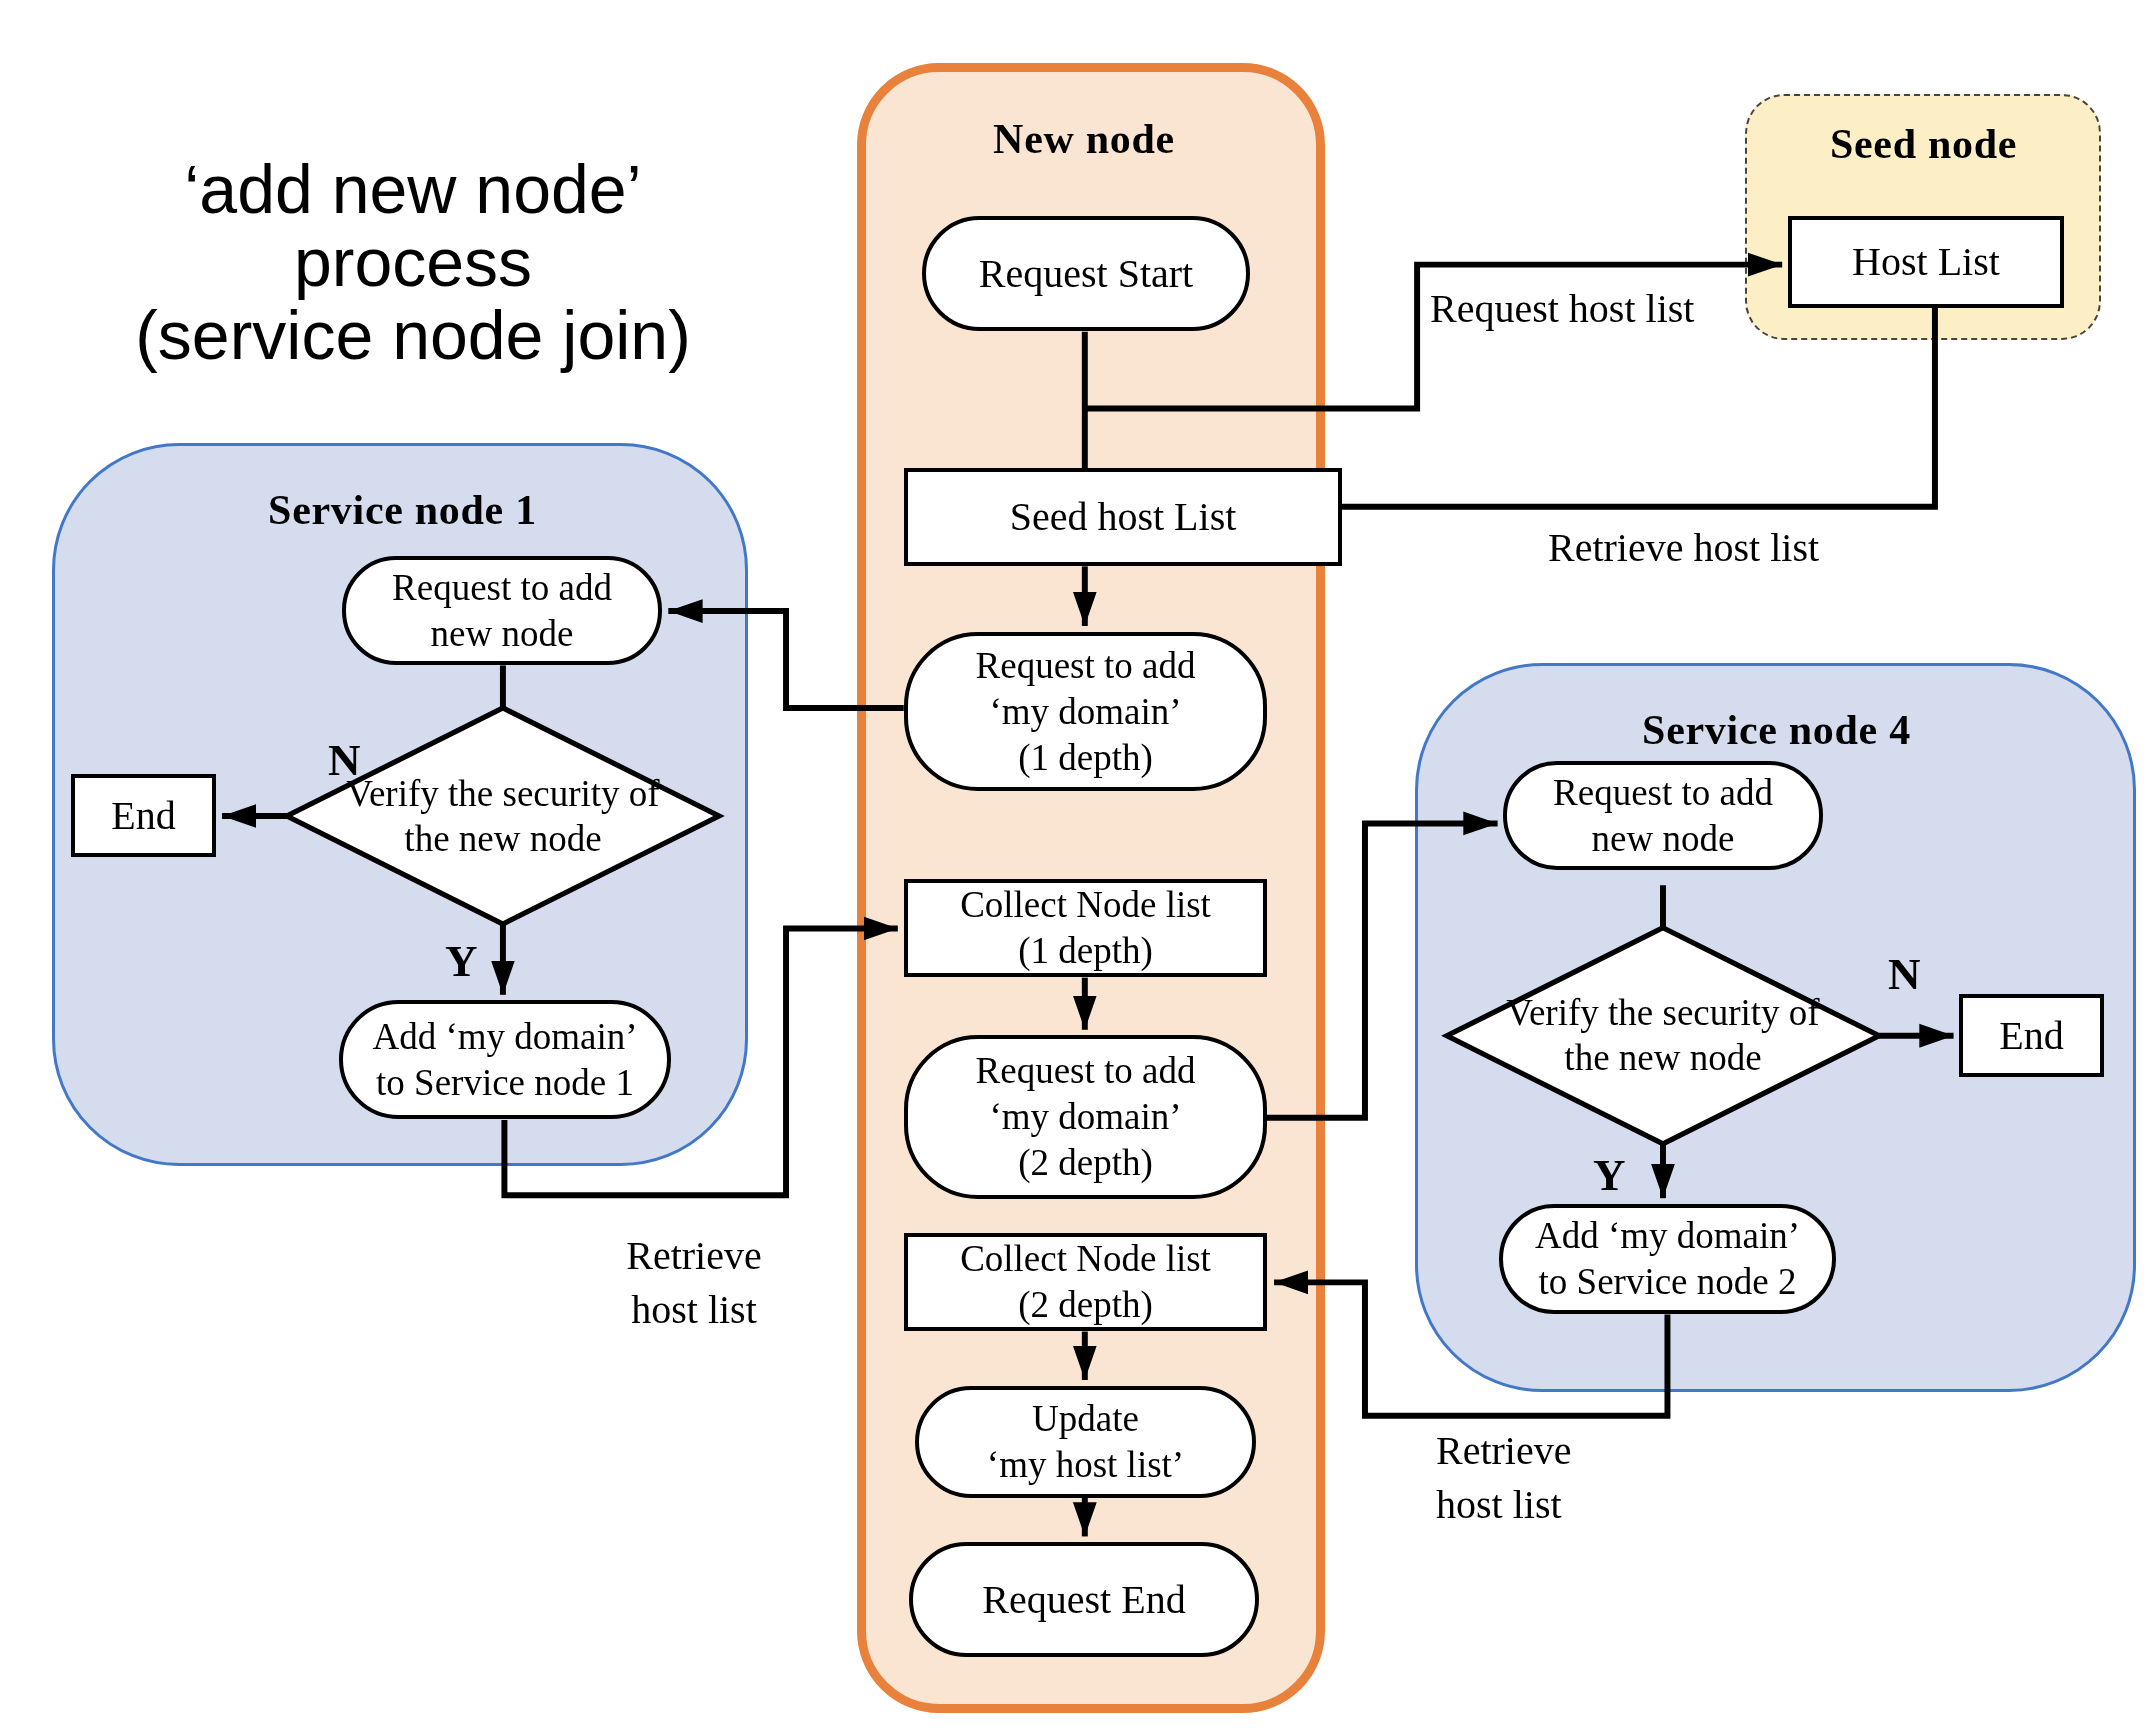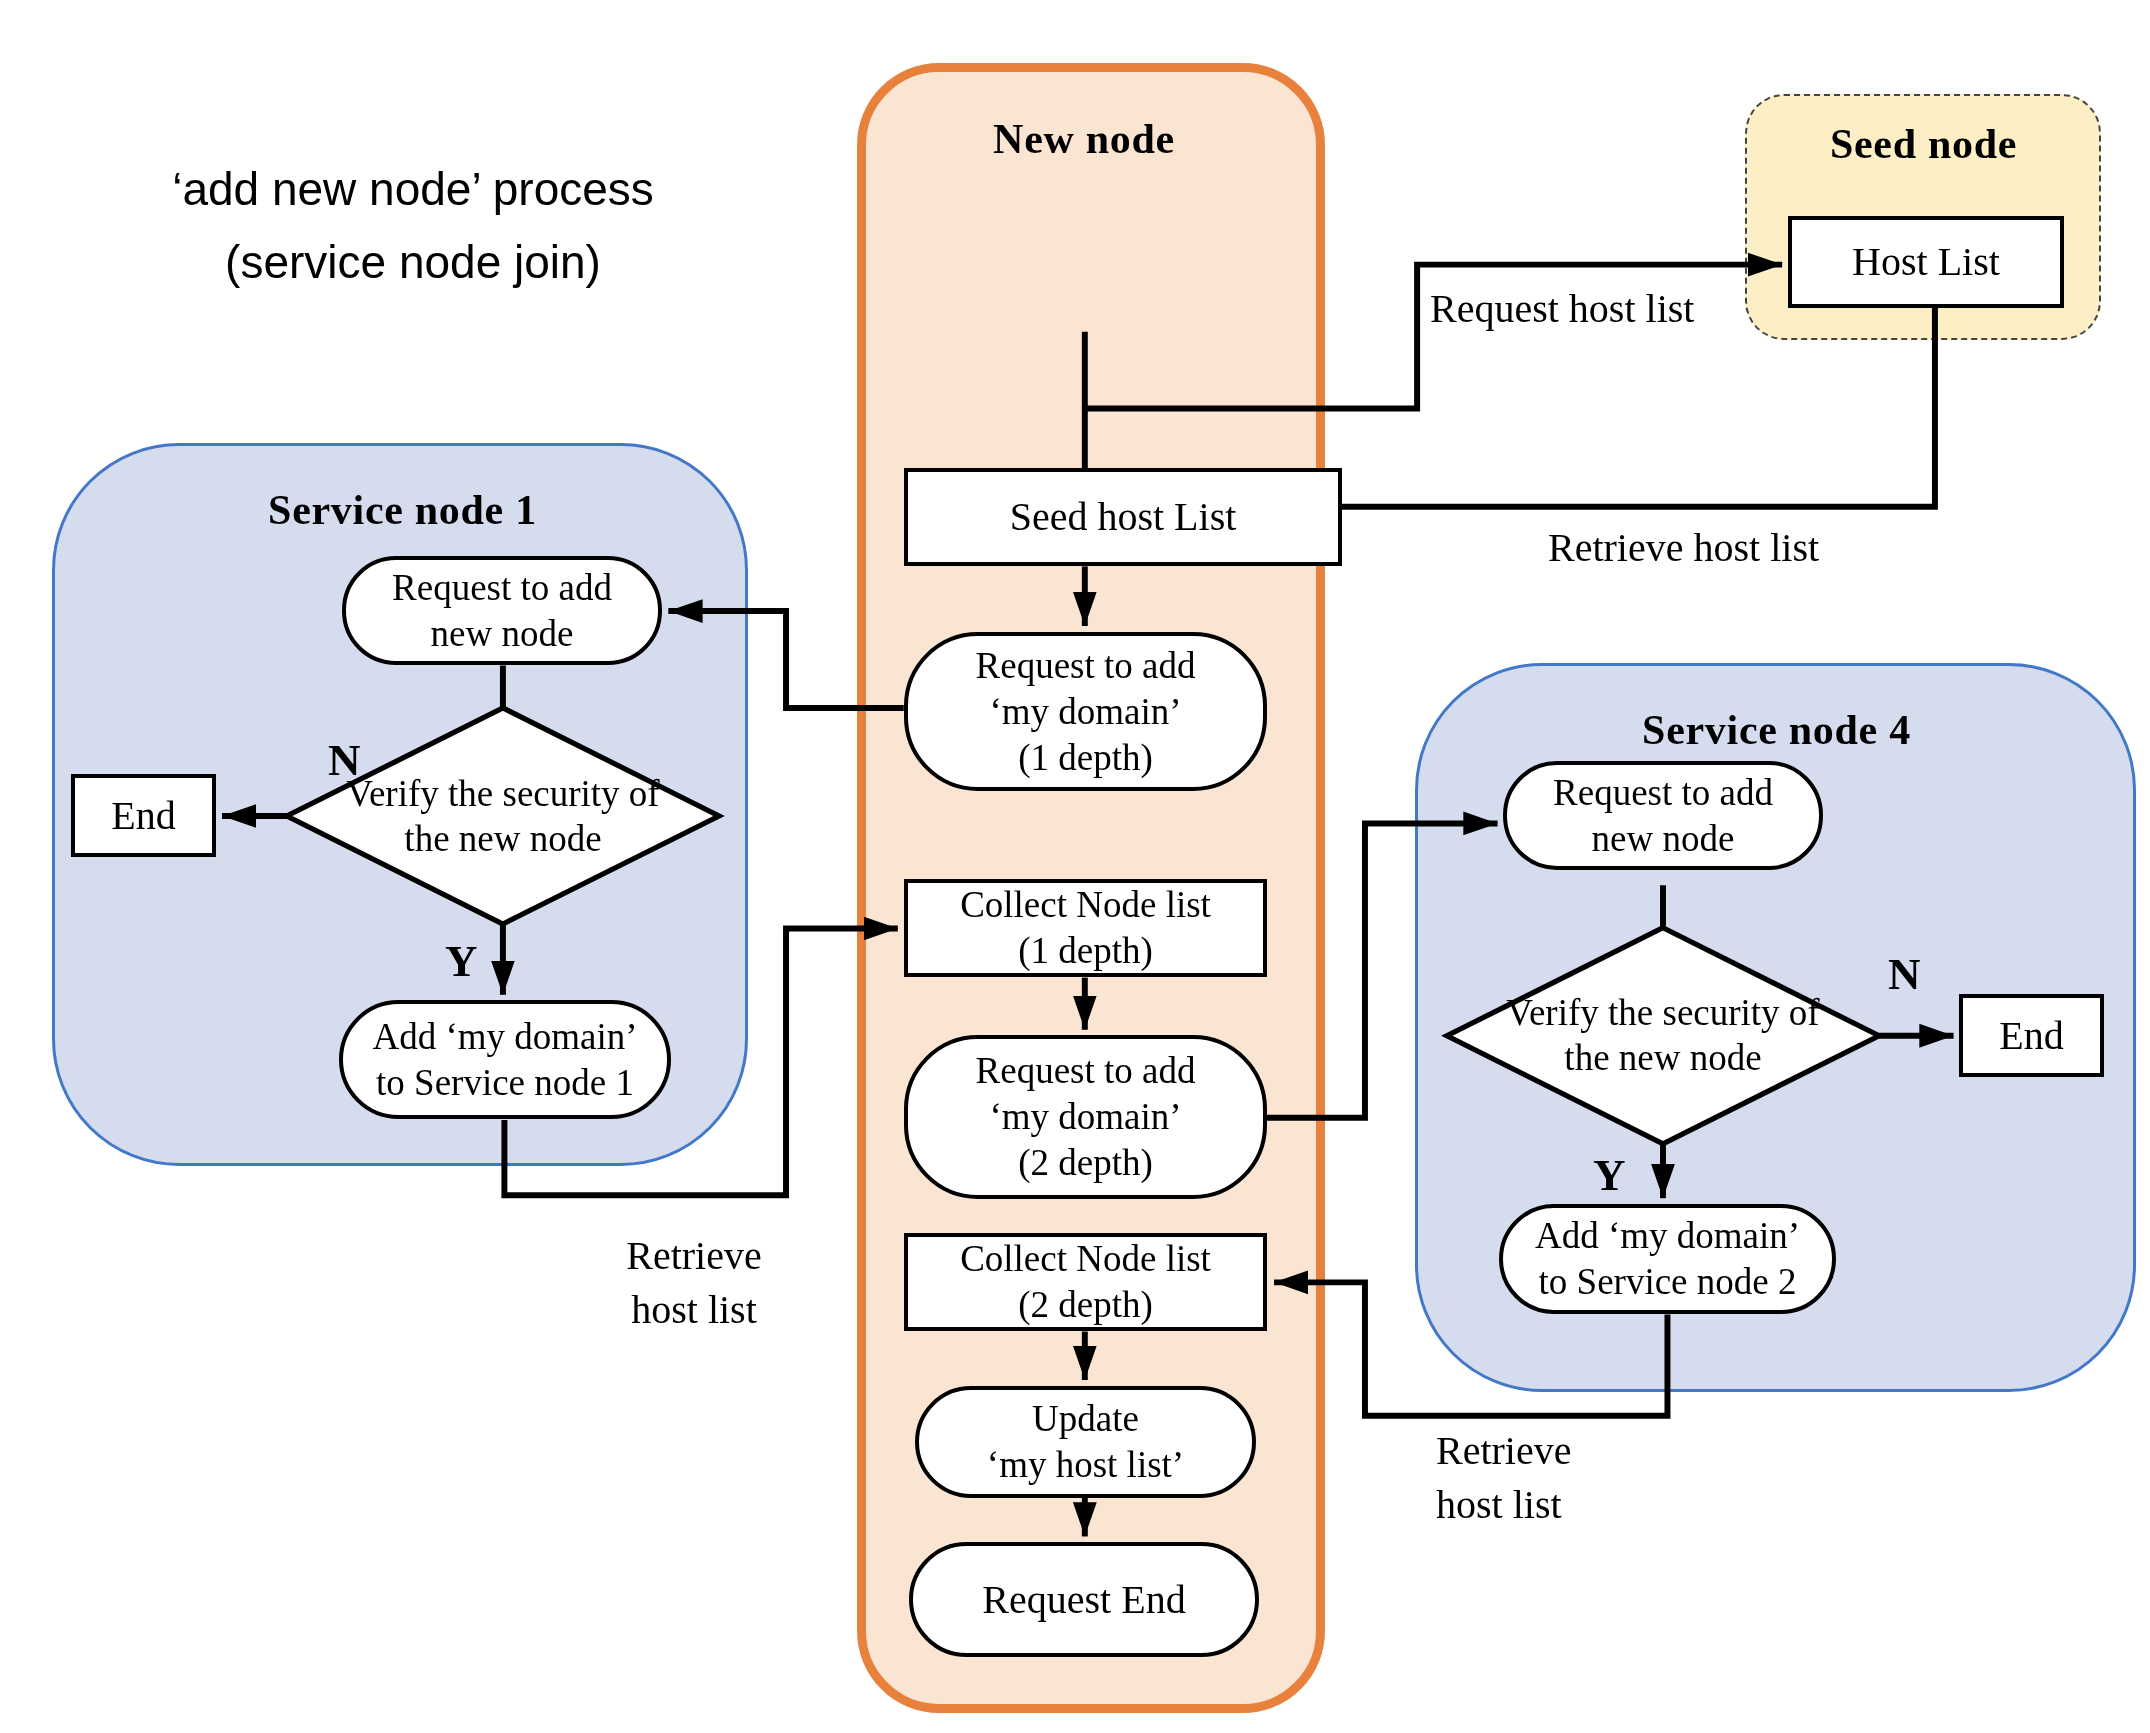--- a/index.html
+++ b/index.html
@@ -23,21 +23,21 @@
   }
   .big{font-size:40px;}
   .dtext{
     position:absolute;display:flex;align-items:center;justify-content:center;text-align:center;
     font-size:37px;line-height:45px;white-space:pre-line;background:transparent;
   }
   .edge-label{position:absolute;font-size:40px;line-height:54px;white-space:pre-line;}
   .yn{position:absolute;font-size:45px;font-weight:bold;}
   #title{
     position:absolute;left:104px;top:153px;width:618px;text-align:center;
-    font-family:"Liberation Sans", sans-serif;font-size:46px;line-height:73px;
+    font-family:"Liberation Sans", sans-serif;font-size:68px;line-height:73px;
   }
 </style>
 </head>
 <body>
 
 <div id="canvas">
 
   <div class="container c-newnode" style="left:857px;top:63px;width:468px;height:1650px;"></div>
   <div class="container c-seed" style="left:1745px;top:94px;width:356px;height:246px;"></div>
   <div class="container c-service" style="left:52px;top:443px;width:696px;height:723px;"></div>
@@ -75,20 +75,21 @@
   <div id="title">
     <div>‘add new node’ process</div>
     <div>(service node join)</div>
   </div>
 
   <div class="container-label" style="left:898px;top:113px;width:372px;">New node</div>
   <div class="container-label" style="left:1782px;top:118px;width:283px;">Seed node</div>
   <div class="container-label" style="left:127px;top:484px;width:551px;">Service node 1</div>
   <div class="container-label" style="left:1482px;top:704px;width:589px;">Service node 4</div>
 
+  <div class="shape big" style="left:922px;top:216px;width:328px;height:115px;border-radius:60px;">Request Start</div>
   <div class="shape big" style="left:904px;top:468px;width:438px;height:98px;">Seed host List</div>
   <div class="shape" style="left:904px;top:632px;width:363px;height:159px;border-radius:74px;">Request to add
 ‘my domain’
 (1 depth)</div>
   <div class="shape" style="left:904px;top:879px;width:363px;height:98px;">Collect Node list
 (1 depth)</div>
   <div class="shape" style="left:904px;top:1035px;width:363px;height:164px;border-radius:74px;">Request to add
 ‘my domain’
 (2 depth)</div>
   <div class="shape" style="left:904px;top:1233px;width:363px;height:98px;">Collect Node list

